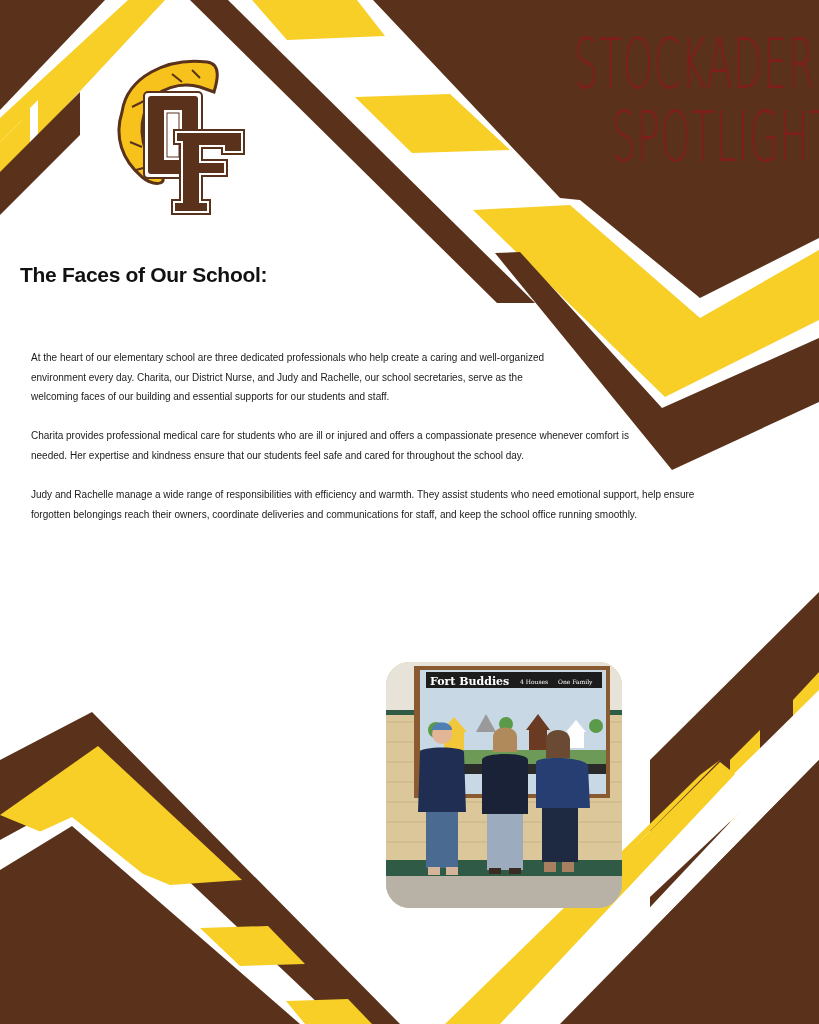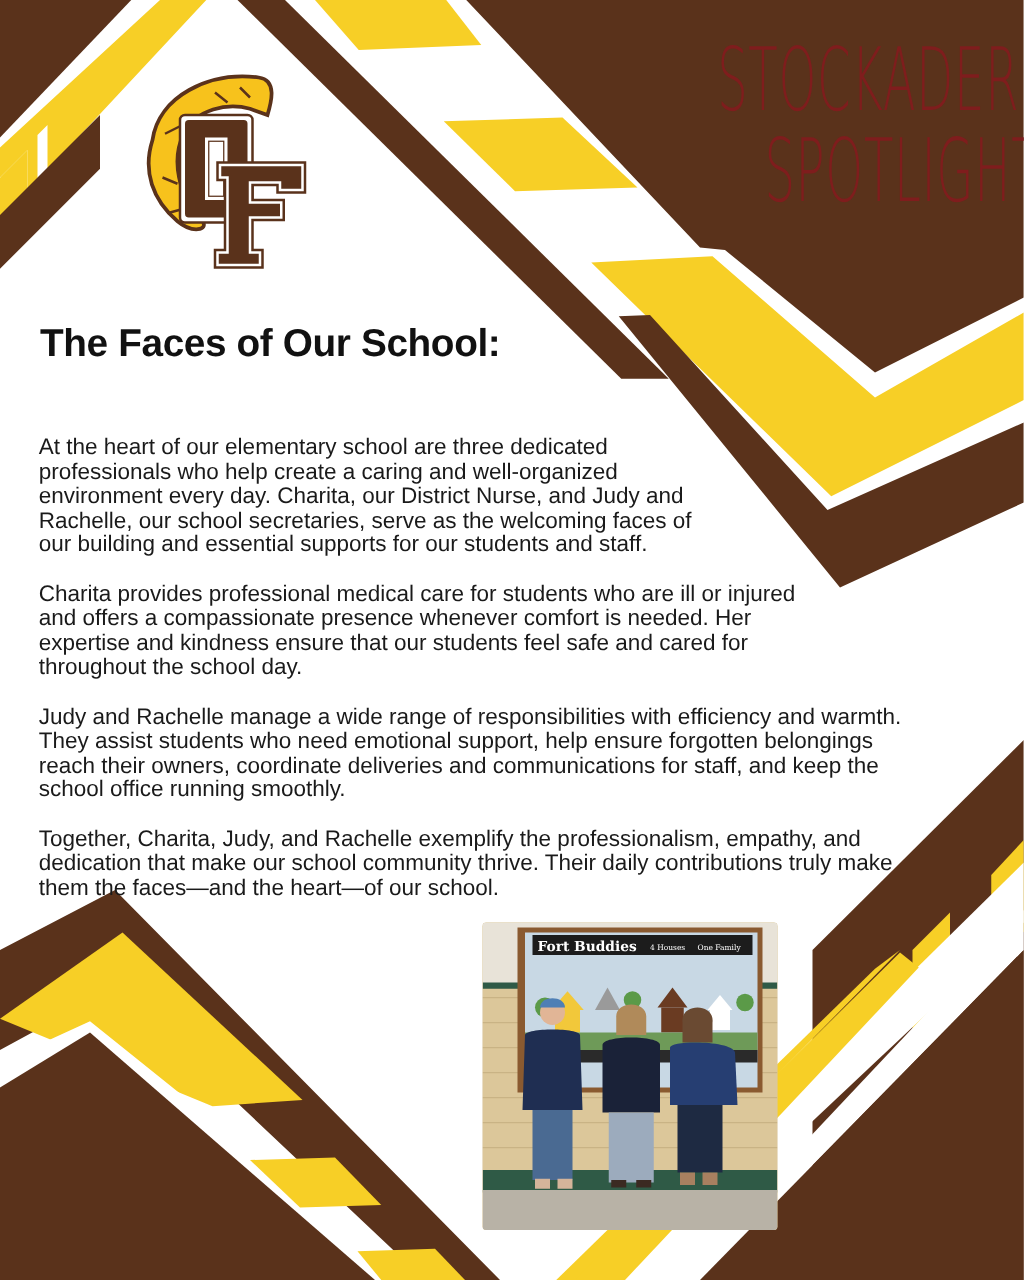--- a/index.html
+++ b/index.html
@@ -2,27 +2,27 @@
 <html><head>
   <meta charset="utf-8">
   <style>
     html, body { margin: 0; padding: 0; }
     body { width: 819px; height: 1024px; position: relative; overflow: hidden; background: #ffffff; font-family: "Liberation Sans", sans-serif; }
     .bg { position: absolute; left: 0; top: 0; width: 819px; height: 1024px; }
     .masthead { position: absolute; right: 26px; top: 30px; width: 330px; text-align: right; color: #7f1d1d; font-family: "DejaVu Sans", sans-serif; font-weight: 300; line-height: 0.98; letter-spacing: 1px; }
     .masthead .line1 { display: block; font-size: 70px; transform: scaleX(0.55); transform-origin: right center; margin-right: 84px; }
     .masthead .line2 { display: block; font-size: 70px; transform: scaleX(0.55); transform-origin: right center; margin-top: 4px; }
     .logo { position: absolute; left: 112px; top: 52px; width: 135px; height: 165px; }
-    .headline { position: absolute; left: 32px; top: 258px; margin: 0; font-family: "Liberation Sans", sans-serif; font-weight: bold; font-size: 31px; line-height: 34px; color: #111111; letter-spacing: -0.3px; }
+    .headline { position: absolute; left: 20px; top: 258px; margin: 0; font-family: "Liberation Sans", sans-serif; font-weight: bold; font-size: 21px; line-height: 34px; color: #111111; letter-spacing: -0.3px; }
     .headline span { display: block; }
-    .article { position: absolute; left: 31px; top: 348px; width: 700px; font-size: 18px; line-height: 19.6px; color: #1a1a1a; }
+    .article { position: absolute; left: 31px; top: 348px; width: 700px; font-size: 10px; line-height: 19.6px; color: #1a1a1a; }
     .article p { margin: 0 0 19.6px 0; }
     .p1 { width: 525px; }
     .p2 { width: 630px; }
-    .photo { position: absolute; left: 386px; top: 738px; width: 236px; height: 246px; border-radius: 3px; overflow: hidden; background: #d9c7a0; }
+    .photo { position: absolute; left: 386px; top: 662px; width: 236px; height: 246px; border-radius: 24px; overflow: hidden; background: #d9c7a0; }
     .photo svg { display: block; }
   </style>
 </head>
 <body>
 
 <svg class="bg" viewBox="0 0 819 1024" xmlns="http://www.w3.org/2000/svg">
 
   <polygon points="0,0 105,0 0,110" fill="#5a321b"></polygon>
 
   <polygon points="128,0 165,0 55,118 55,150 22,182 22,120 0,142 0,118" fill="#f7cf26"></polygon>
@@ -95,21 +95,20 @@
 </div>
 
 <h1 class="headline">
   <span>The Faces of Our School:</span>
 </h1>
 
 <div class="article">
   <p class="p1">At the heart of our elementary school are three dedicated professionals who help create a caring and well-organized environment every day. Charita, our District Nurse, and Judy and Rachelle, our school secretaries, serve as the welcoming faces of our building and essential supports for our students and staff.</p>
   <p class="p2">Charita provides professional medical care for students who are ill or injured and offers a compassionate presence whenever comfort is needed. Her expertise and kindness ensure that our students feel safe and cared for throughout the school day.</p>
   <p>Judy and Rachelle manage a wide range of responsibilities with efficiency and warmth. They assist students who need emotional support, help ensure forgotten belongings reach their owners, coordinate deliveries and communications for staff, and keep the school office running smoothly.</p>
-  <p>Together, Charita, Judy, and Rachelle exemplify the professionalism, empathy, and dedication that make our school community thrive. Their daily contributions truly make them the faces—and the heart—of our school.</p>
 </div>
 
 <div class="photo">
   <svg width="236" height="246" viewBox="0 0 236 246" xmlns="http://www.w3.org/2000/svg">
 
     <rect x="0" y="0" width="236" height="246" fill="#dcc79a"></rect>
     <g stroke="#c9b385" stroke-width="1">
       <line x1="0" y1="60" x2="236" y2="60"></line>
         <line x1="0" y1="80" x2="236" y2="80"></line>
       <line x1="0" y1="100" x2="236" y2="100"></line>

